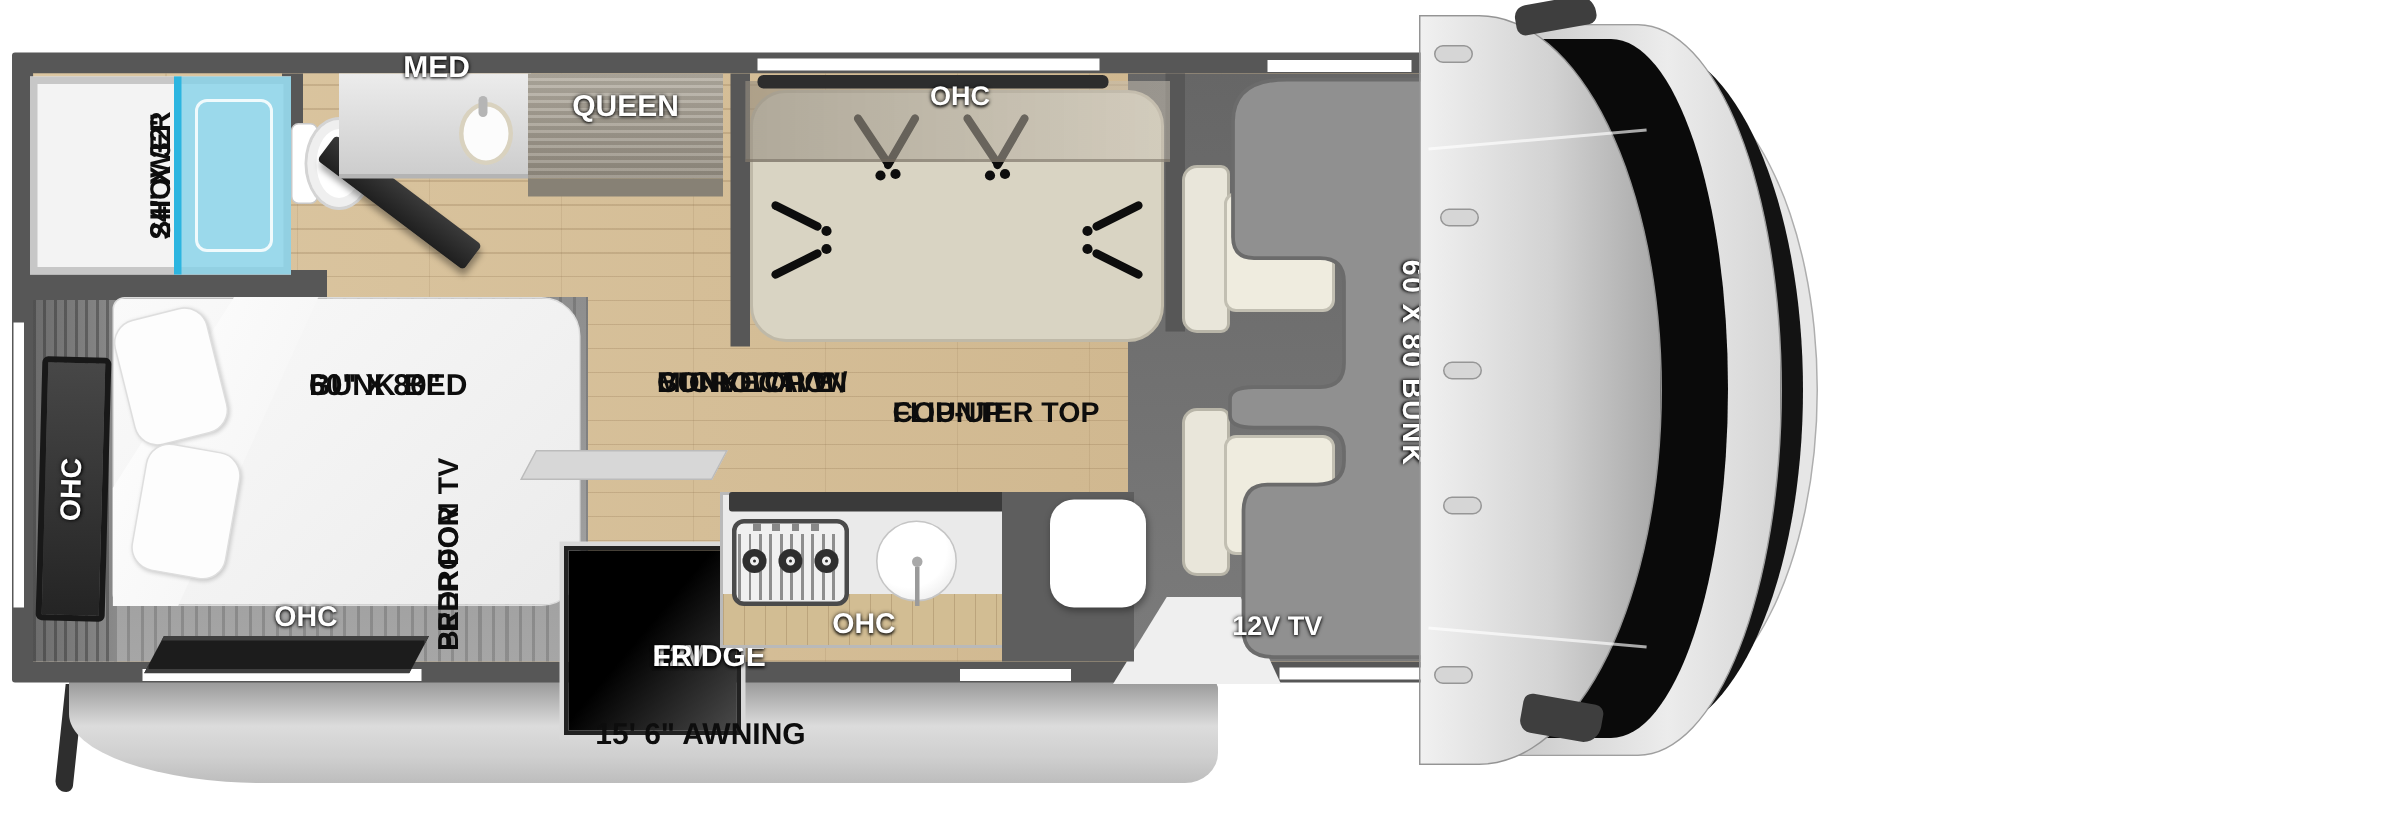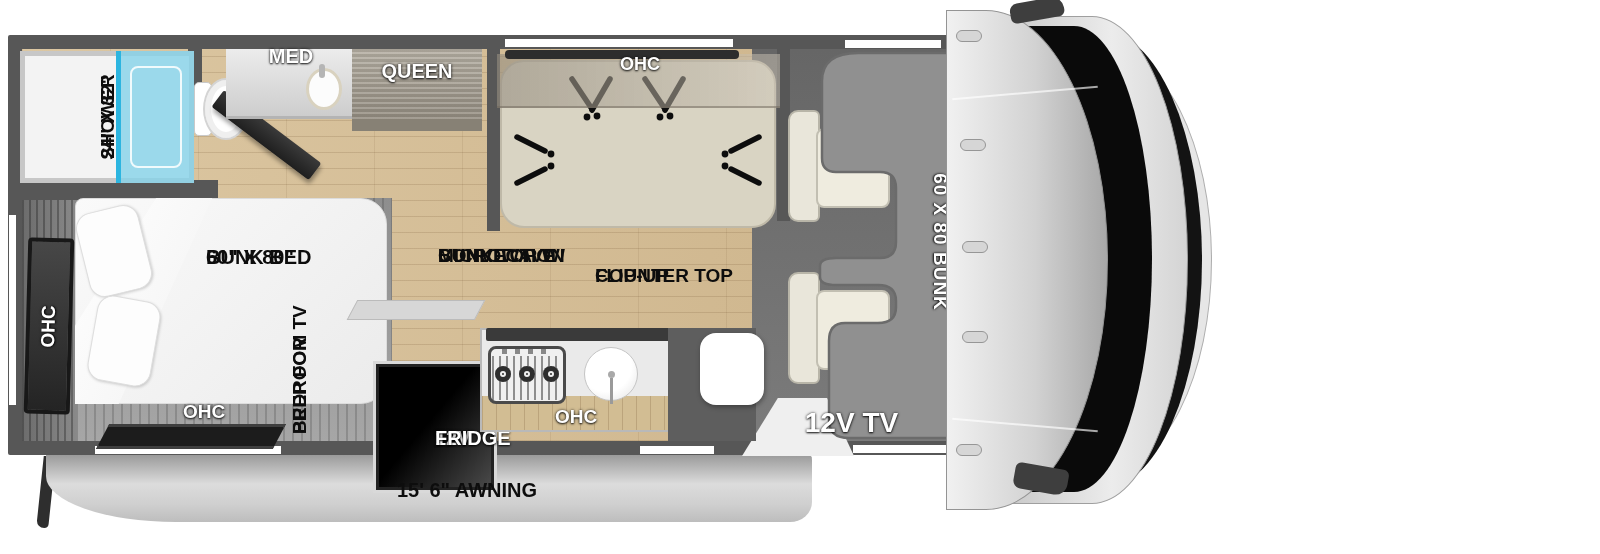--- a/index.html
+++ b/index.html
@@ -51,21 +51,21 @@
   .shower-label{left:42px;top:51px;width:132px;height:132px;transform:rotate(-90deg);font-size:19px;}
   .toilet-tank{left:194px;top:82px;width:18px;height:54px;background:#fff;border:1px solid #c9c9c9;border-radius:5px;}
   .toilet-bowl{left:203px;top:78px;width:46px;height:62px;background:#fff;border:2px solid #d4d4d4;
     border-radius:50%;box-shadow:inset 0 0 0 6px #efefef;}
   .bath-door{left:224px;top:90px;width:122px;height:21px;background:linear-gradient(#3a3a3a,#1f1f1f);
     border-radius:3px;transform-origin:0 0;transform:rotate(37deg);box-shadow:3px 3px 4px rgba(0,0,0,.35);}
   .med-cab{left:226px;top:49px;width:128px;height:70px;background:linear-gradient(180deg,#ececec,#cdcdcd);
     border-bottom:3px solid #b4b4b4;}
   .med-sink{left:306px;top:68px;width:36px;height:42px;border-radius:50%;border:3px solid #d9d2bf;background:#fcfcfc;}
   .med-faucet{left:319px;top:64px;width:6px;height:14px;background:#b5b5b5;border-radius:3px;}
-  .med-label{left:246px;top:45px;width:90px;font-size:20px;}
+  .med-label{left:246px;top:34px;width:90px;font-size:20px;}
   .ward-cab{left:352px;top:49px;width:130px;height:82px;
     background-image:repeating-linear-gradient(0deg,rgba(255,255,255,.14) 0 2px,rgba(0,0,0,.08) 2px 5px),
       linear-gradient(180deg,#b5afa3,#948d81);border-bottom:12px solid #878175;}
   .ward-label{left:368px;top:60px;width:98px;font-size:20px;}
 
   
   .slide-wall-l{left:487px;top:49px;width:13px;height:182px;}
   .slide-wall-r{left:777px;top:49px;width:13px;height:172px;}
   .dinette-bench{left:500px;top:60px;width:276px;height:168px;background:#d9d4c3;
     border:2px solid #bfb9a8;border-radius:24px;}
@@ -134,21 +134,21 @@
   .seat{width:108px;height:120px;}
   .seat-back{left:0;top:4px;width:32px;height:112px;background:#e9e6da;border:2px solid #b8b5a8;
     border-radius:10px 6px 6px 10px;}
   .seat-cushion{left:28px;top:22px;width:74px;height:80px;background:#efecdf;border:2px solid #c2bfb2;
     border-radius:8px;}
   .seat-driver{left:788px;top:106px;}
   .seat-pass{left:788px;top:268px;}
   .bunk-svg{left:810px;top:45px;width:160px;height:400px;}
   .bunk-label{left:818px;top:225px;width:230px;height:34px;transform:rotate(90deg);
     font-size:19px;letter-spacing:1px;}
-  .tv-label{left:794px;top:408px;width:115px;font-size:28px;}
+  .tv-label{left:794px;top:408px;width:115px;font-size:18px;}
   .pill{width:26px;height:12px;background:#d6d6d6;border:1.5px solid #969696;border-radius:7px;}
 
   
   .bumper{left:998px;top:48px;width:214px;height:424px;background:#e6e6e6;border:1px solid #aeaeae;
     border-radius:0 108px 108px 0 / 0 212px 212px 0;}
   .darkband{left:998px;top:30px;width:204px;height:460px;background:#131313;
     border-radius:0 102px 102px 0 / 0 230px 230px 0;}
   .frontcap{left:998px;top:16px;width:190px;height:488px;
     background:linear-gradient(90deg,#c6c6c6,#ececec 60%,#d4d4d4);border:1px solid #9f9f9f;
     border-radius:0 96px 96px 0 / 0 244px 244px 0;}

